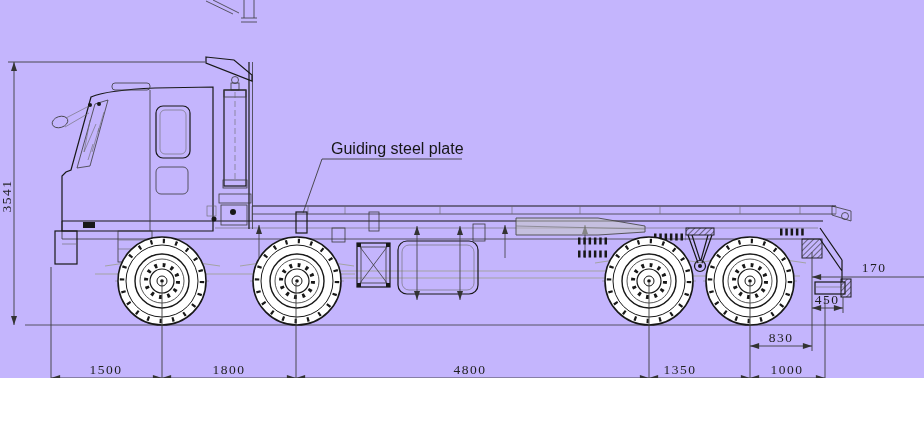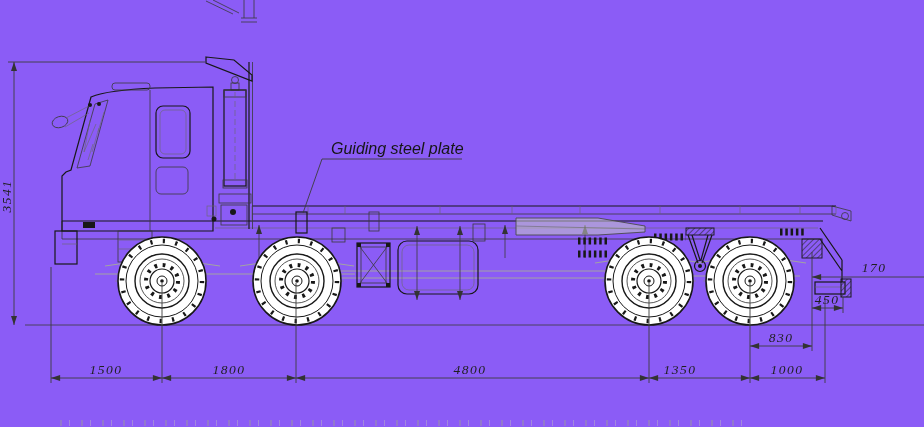--- a/index.html
+++ b/index.html
@@ -1,17 +1,17 @@
 <!DOCTYPE html>
 <html><head>
 <meta charset="utf-8">
 <style>
   html,body{margin:0;padding:0;background:#ffffff;}
-  .canvas{position:relative;width:924px;height:427px;background:#8b5cf6;overflow:hidden;
-          font-family:"Liberation Sans",sans-serif;font-style:italic;}
+  .canvas{position:relative;width:924px;height:378px;background:#c4b5fd;overflow:hidden;
+          font-family:"Liberation Sans",sans-serif;}
   svg{position:absolute;left:0;top:0;}
   .outline{stroke:#181818;stroke-width:1.2;fill:none;}
   .thin{stroke:#3a3a3a;stroke-width:0.8;fill:none;}
   .vthin{stroke:#6a6a6a;stroke-width:0.6;fill:none;}
   .light{stroke:#a3a3a3;stroke-width:1;fill:none;}
   .dim{stroke:#3c3c3c;stroke-width:0.9;fill:none;}
   .dim-text{font-family:"Liberation Serif","DejaVu Serif",serif;font-size:13.5px;fill:#1f1f1f;letter-spacing:1.5px;}
   .callout-text{font-family:"Liberation Sans","DejaVu Sans",sans-serif;font-size:16px;fill:#161616;}
   .filldark{fill:#181818;stroke:none;}
   .gray-fill{fill:#c7c7c7;fill-opacity:0.55;stroke:#4a4a4a;stroke-width:0.9;}

